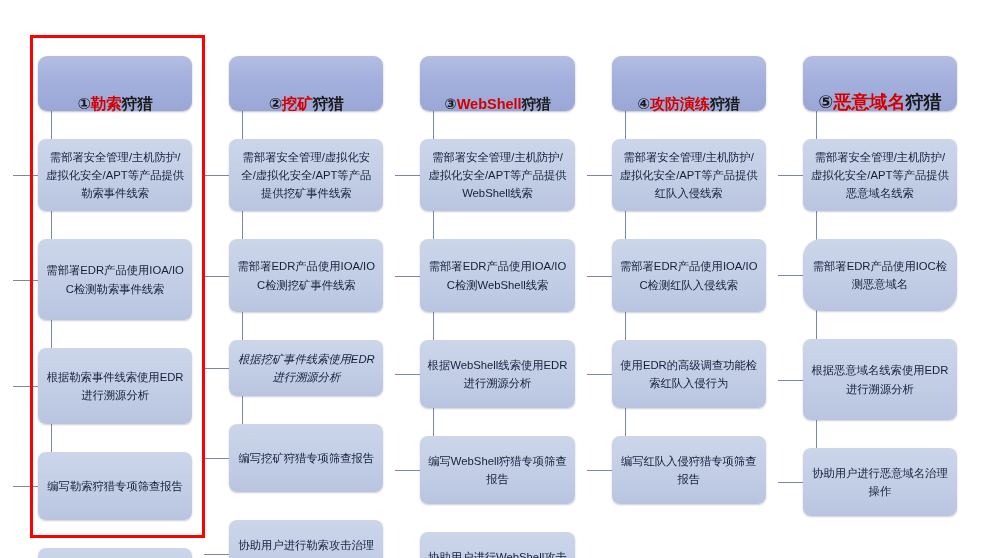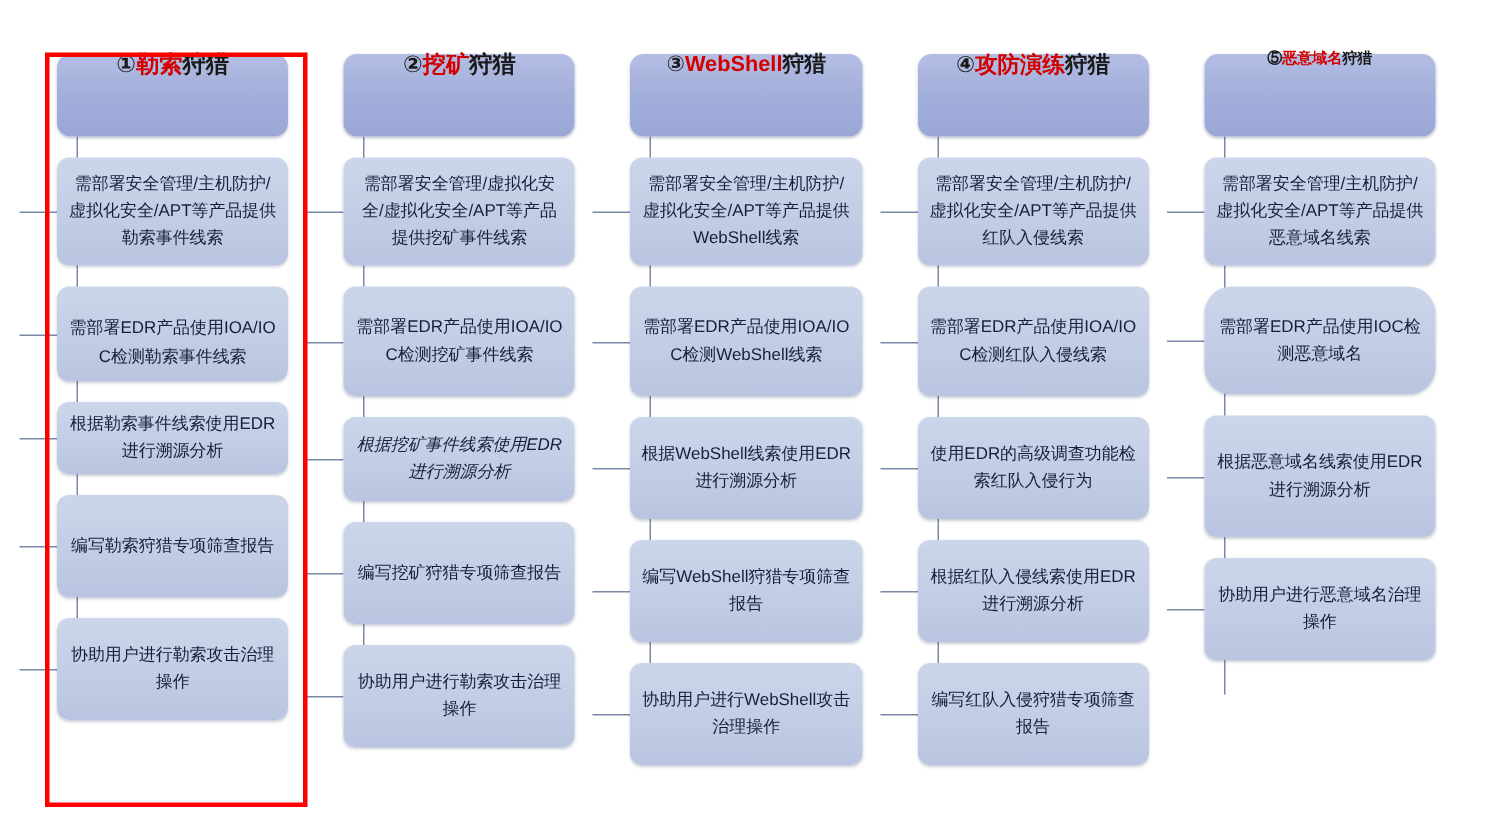--- a/index.html
+++ b/index.html
@@ -58,24 +58,25 @@
   }
 
   
   .col-header {
     position: relative;
     height: 55px;
     border-radius: 9px;
     background: linear-gradient(180deg, #b4bee4 0%, #a3afdb 48%, #9aa7d6 100%);
     box-shadow: 0 1px 2px rgba(60,70,110,0.35);
     display: flex;
-    align-items: flex-start;
+    align-items: flex-end;
     justify-content: center;
     z-index: 3;
     margin-bottom: 14px;
+    margin-top: 20px;
   }
   .col-header-text {
     font-size: 15.5px;
     font-weight: bold;
     color: #1a1a1a;
     letter-spacing: 0px;
     white-space: nowrap;
     line-height: 1;
   }
   .col-header-text .num {
@@ -83,21 +84,21 @@
     font-weight: bold;
   }
   .col-header-text .kw {
     color: #d40000;
     font-weight: bold;
   }
   .col-header-text .tail {
     color: #1a1a1a;
     font-weight: bold;
   }
-  .col-5 .col-header-text { font-size: 10px; font-family: Liberation Mono, monospace; }
+  .col-5 .col-header-text { font-size: 18px; }
   .col-3 .col-header-text { font-size: 14.5px; }
   .col-4 .col-header-text { font-size: 15px; }
 
   
   .connector-stem {
     position: absolute;
     left: 13px;
     top: 91px;
     width: 1px;
     background: #7b87a8;
@@ -105,20 +106,21 @@
   }
 
   .items {
     position: relative;
     z-index: 2;
   }
 
   .item-wrap {
     position: relative;
     margin-bottom: 14px;
+    margin-top: 28px;
   }
   .item-wrap:last-child { margin-bottom: 0; }
 
   .item-tick {
     position: absolute;
     left: -25px;
     top: 50%;
     width: 25px;
     height: 1px;
     background: #7b87a8;
@@ -159,27 +161,27 @@
         <div class="connector-stem" style="height: 385px;"></div>
         <div class="items">
           <div class="item-wrap">
             <div class="item-tick"></div>
             <div class="item-box" style="height: 72px;">
               <div class="item-text">需部署安全管理/主机防护/虚拟化安全/APT等产品提供勒索事件线索</div>
             </div>
           </div>
           <div class="item-wrap">
             <div class="item-tick"></div>
-            <div class="item-box" style="height: 63px; align-items: flex-end;">
+            <div class="item-box" style="height: 81px;">
               <div class="item-text">需部署EDR产品使用IOA/IOC检测勒索事件线索</div>
             </div>
           </div>
           <div class="item-wrap">
             <div class="item-tick"></div>
-            <div class="item-box" style="height: 48px;">
+            <div class="item-box" style="height: 76px;">
               <div class="item-text">根据勒索事件线索使用EDR进行溯源分析</div>
             </div>
           </div>
           <div class="item-wrap">
             <div class="item-tick"></div>
             <div class="item-box" style="height: 68px;">
               <div class="item-text">编写勒索狩猎专项筛查报告</div>
             </div>
           </div>
           <div class="item-wrap">
@@ -286,26 +288,20 @@
           </div>
           <div class="item-wrap">
             <div class="item-tick"></div>
             <div class="item-box" style="height: 68px;">
               <div class="item-text">使用EDR的高级调查功能检索红队入侵行为</div>
             </div>
           </div>
           <div class="item-wrap">
             <div class="item-tick"></div>
             <div class="item-box" style="height: 68px;">
-              <div class="item-text">根据红队入侵线索使用EDR进行溯源分析</div>
-            </div>
-          </div>
-          <div class="item-wrap">
-            <div class="item-tick"></div>
-            <div class="item-box" style="height: 68px;">
               <div class="item-text">编写红队入侵狩猎专项筛查报告</div>
             </div>
           </div>
         </div>
       </div>
       <div class="column col-5">
         <div class="col-header">
           <div class="col-header-text"><span class="num">⑤</span><span class="kw">恶意域名</span><span class="tail">狩猎</span></div>
         </div>
         <div class="connector-stem" style="height: 372px;"></div>

